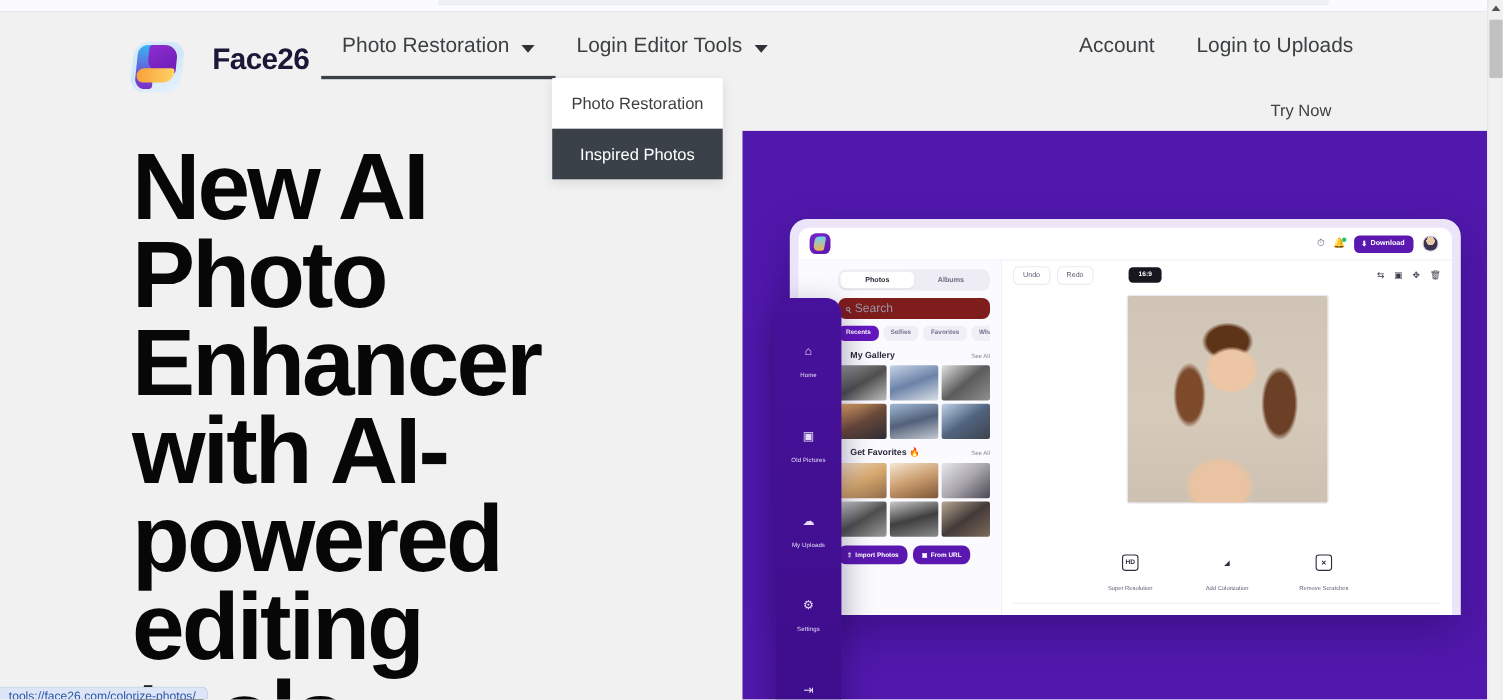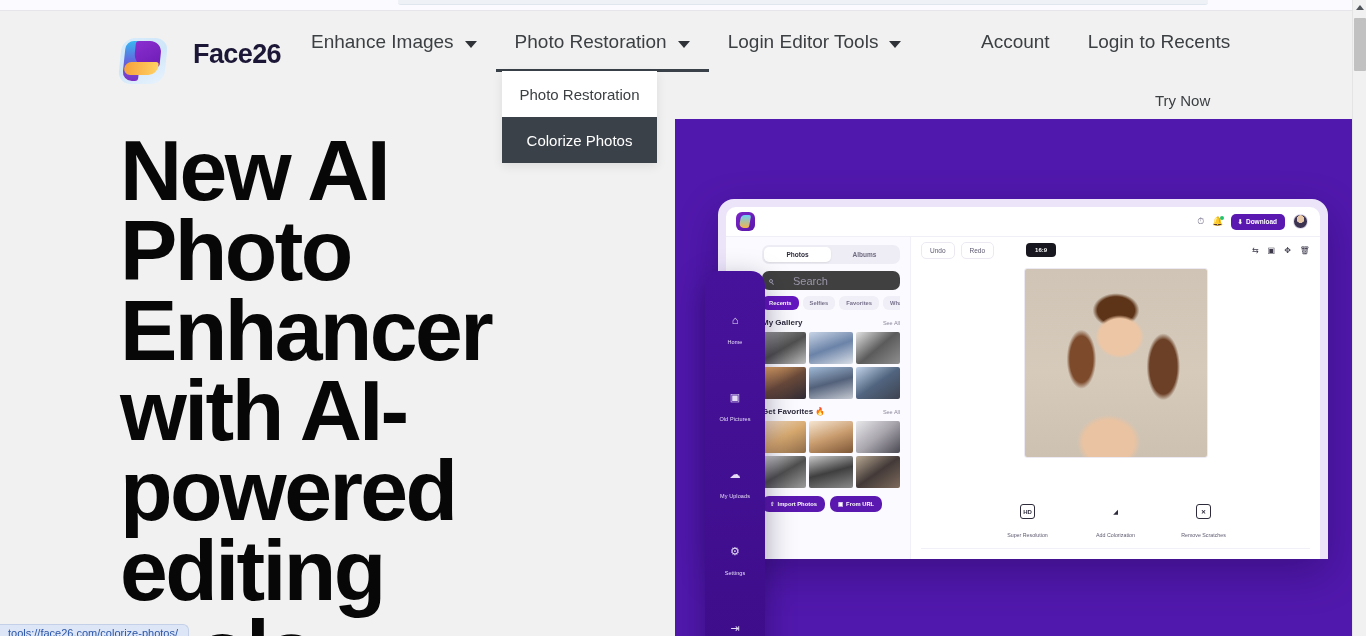--- a/index.html
+++ b/index.html
@@ -203,22 +203,22 @@
     padding: 2px; margin-bottom: 7px;
   }
   .seg-btn {
     flex: 1; text-align: center;
     font-size: 6.5px; font-weight: 600; color: #6f6a80;
     padding: 4px 0; border-radius: 5px;
   }
   .seg-btn.active { background: #ffffff; color: #2d2a3c; box-shadow: 0 1px 2px rgba(0,0,0,.08); }
 
   #mockup-search {
-    background: #404040; border-radius: 7px;
-    height: 19px; display: flex; align-items: center; gap: 20px;
+    background: #7f1d1d; border-radius: 7px;
+    height: 19px; display: flex; align-items: center; gap: 4px;
     padding: 0 7px; margin-bottom: 6px;
   }
   #mockup-search .mag {
     width: 4px; height: 4px; border: 1px solid #9d98ac; border-radius: 50%;
     position: relative; flex: 0 0 auto;
   }
   #mockup-search .mag::after {
     content: ""; position: absolute; right: -2px; bottom: -2px;
     width: 3px; height: 1px; background: #9d98ac; transform: rotate(45deg);
   }
@@ -229,21 +229,21 @@
     font-size: 5.8px; font-weight: 600;
     padding: 4px 7px; border-radius: 6px;
     background: #f0eef6; color: #77718a; white-space: nowrap;
   }
   .filter-chip.active { background: #6417bf; color: #ffffff; }
 
   .sec-head {
     display: flex; align-items: baseline; justify-content: space-between;
     margin-bottom: 5px;
   }
-  .sec-title { font-size: 8px; font-weight: 700; color: #2d2a3c; }
+  .sec-title { font-size: 8px; font-weight: 700; color: #2d2a3c; margin-left: 11px; }
   .sec-seeall { font-size: 5.5px; color: #8d879c; }
 
   .thumb-grid {
     display: grid; grid-template-columns: repeat(3,1fr);
     gap: 3px; margin-bottom: 8px;
   }
   .thumb { width: 100%; height: 32px; border-radius: 2px; }
 
   #mockup-actions {
     display: flex; gap: 5px; margin-top: 2px;
@@ -376,51 +376,47 @@
     <a id="brand-logo-link">
       <span id="logo-mark">
         <span class="lm-blue"></span>
         <span class="lm-purple"></span>
         <span class="lm-orange"></span>
       </span>
       <span id="brand-name">Face26</span>
     </a>
 
     <nav id="primary-nav">
-      <div class="nav-item">
-        <span>Enhance Images</span>
-        <span class="caret"></span>
-      </div>
       <div class="nav-item active">
         <span>Photo Restoration</span>
         <span class="caret"></span>
       </div>
       <div class="nav-item">
         <span>Login Editor Tools</span>
         <span class="caret"></span>
       </div>
     </nav>
 
     <nav id="nav-right">
       <div class="nav-item">
         <span>Account</span>
       </div>
       <div class="nav-item">
-        <span>Login to Recents</span>
+        <span>Login to Uploads</span>
       </div>
     </nav>
 
     <div id="try-now-link">Try Now</div>
 
     <div id="restoration-dropdown">
       <div class="dropdown-item normal">
         <span>Photo Restoration</span>
       </div>
       <div class="dropdown-item hovered">
-        <span>Colorize Photos</span>
+        <span>Inspired Photos</span>
       </div>
     </div>
   </header>
 
   <h1 id="hero-heading">New AI Photo Enhancer with AI-powered editing tools</h1>
 
   <section id="hero-visual">
 
     <div id="app-mockup">
       <div id="app-window">

